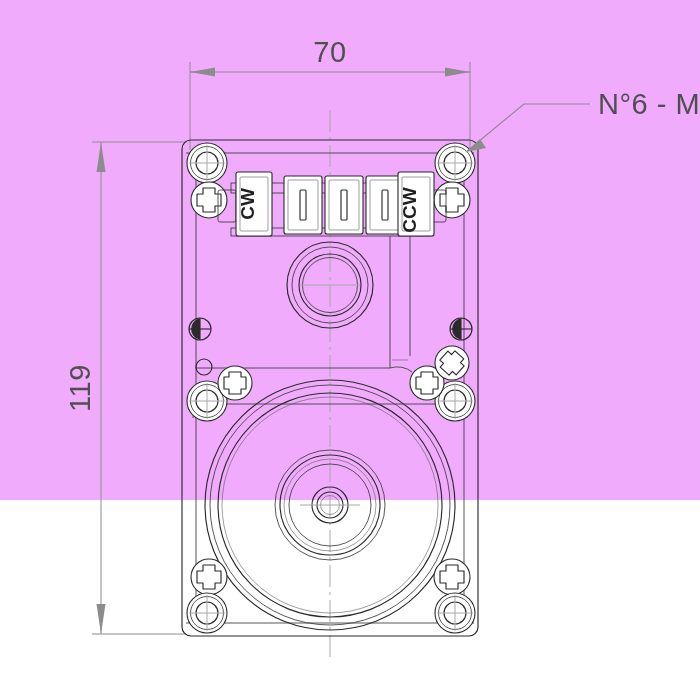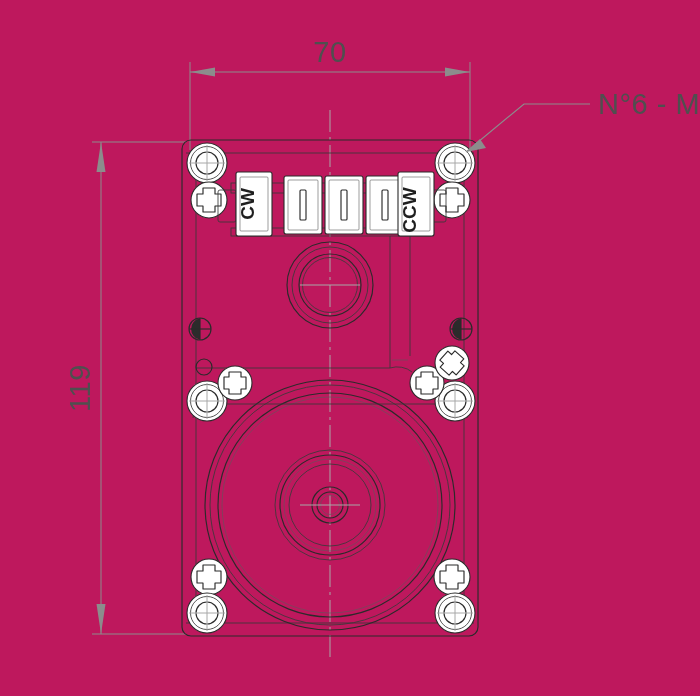--- a/index.html
+++ b/index.html
@@ -8,22 +8,22 @@
     padding: 0;
     background: #ffffff;
     width: 700px;
     height: 700px;
     overflow: hidden;
     font-family: "Liberation Sans", sans-serif;
   }
   #drawing-root {
     position: relative;
     width: 700px;
-    height: 696px;
-    background: #be185d;
+    height: 500px;
+    background: #f0abfc;
   }
   svg#tech-drawing {
     display: block;
     width: 700px;
     height: 700px;
   }
   .dim-line   { stroke: #8c8c8c; stroke-width: 1; fill: none; }
   .ext-line   { stroke: #8c8c8c; stroke-width: 1; fill: none; }
   .center-line{ stroke: #a8a8a8; stroke-width: 1; fill: none;
                 stroke-dasharray: 22 5 3 5; }

